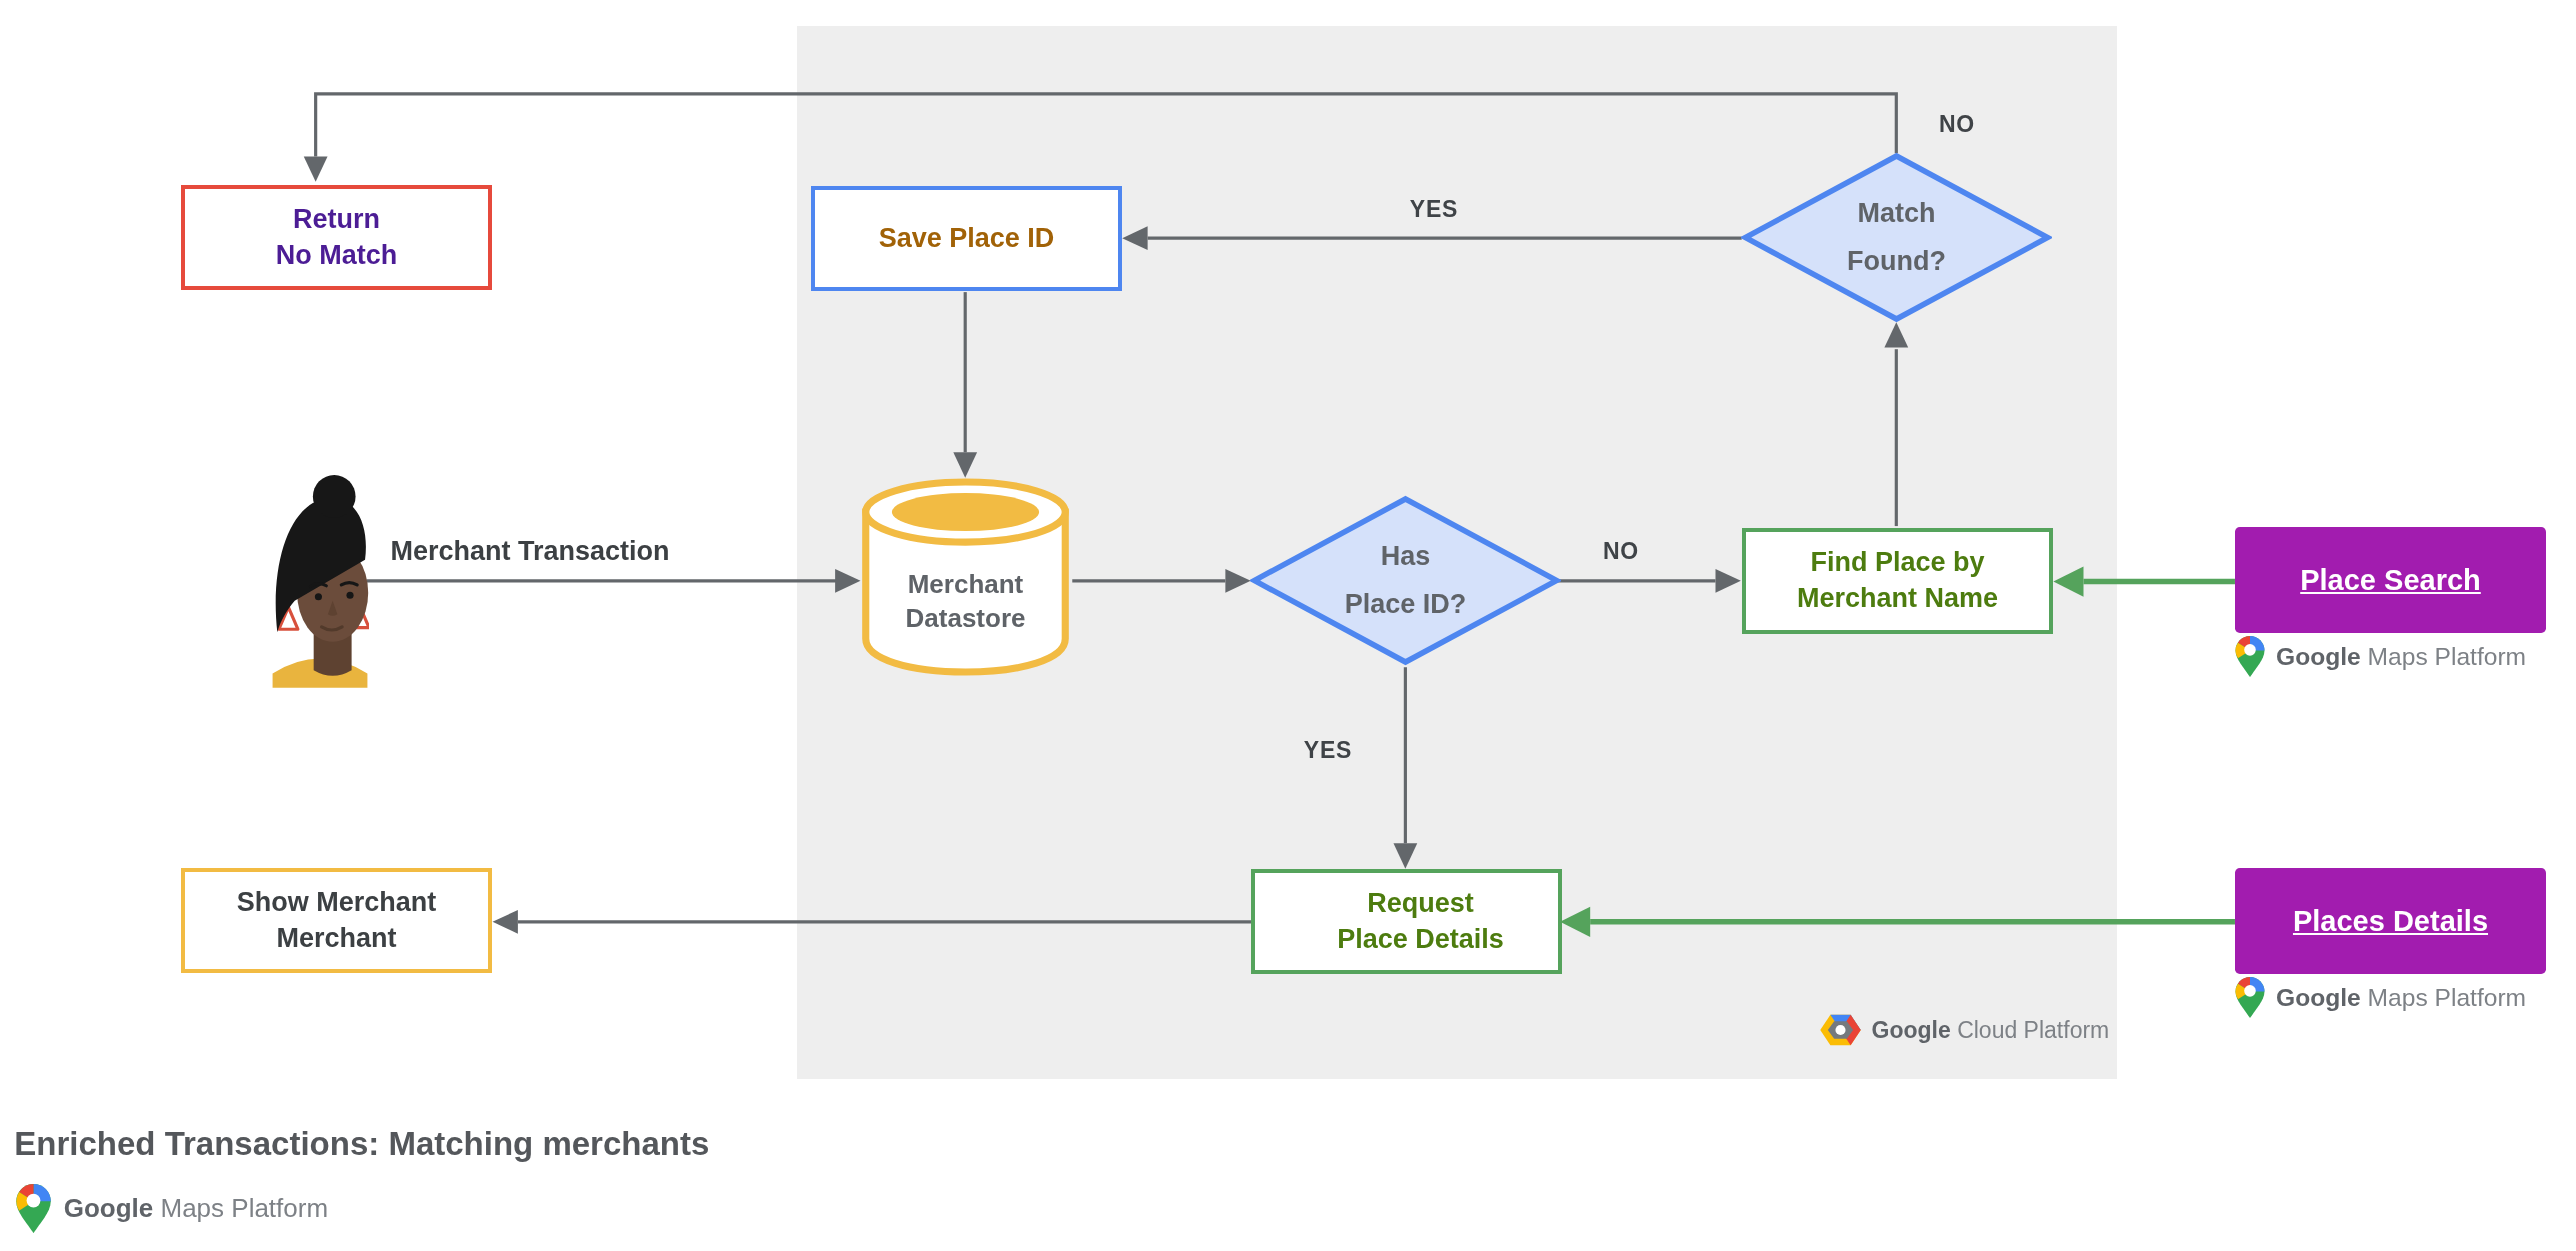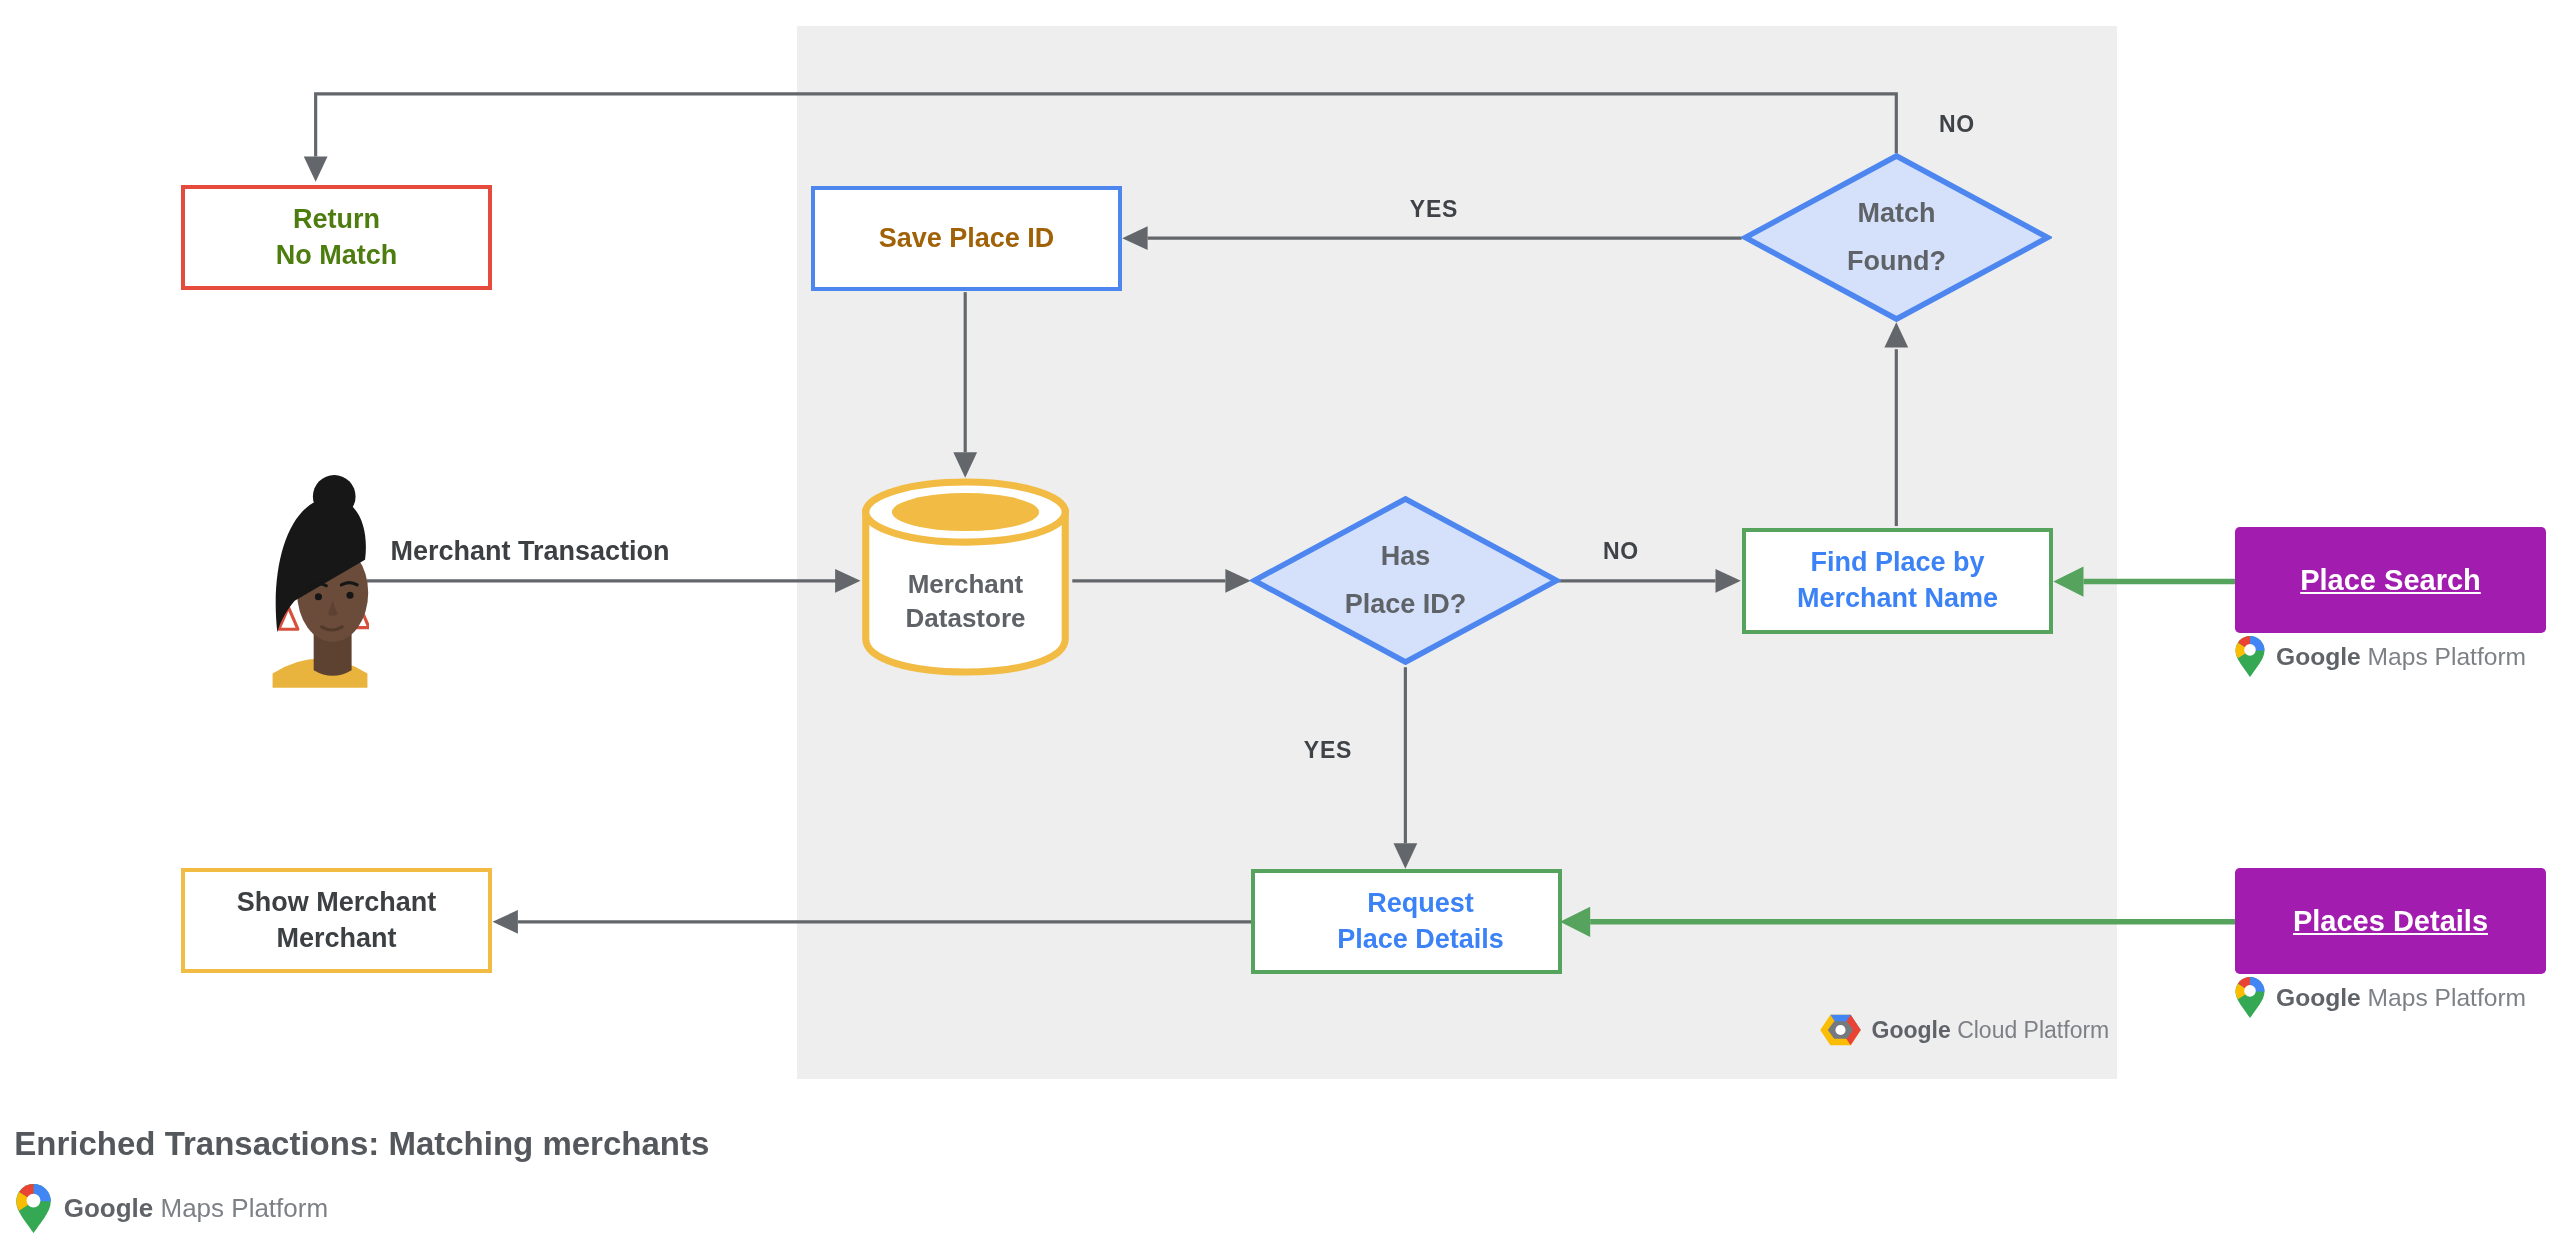--- a/index.html
+++ b/index.html
@@ -9,23 +9,23 @@
   }
   .panel{position:absolute;left:797px;top:26px;width:1320px;height:1053px;background:#EEEEEE;}
   .edges{position:absolute;left:0;top:0;width:2576px;height:1252px;pointer-events:none;}
 
   .node{
     position:absolute;box-sizing:border-box;background:#ffffff;
     display:flex;align-items:center;justify-content:center;text-align:center;
     font-weight:bold;font-size:27px;line-height:1.32;
   }
   .node .lines span{display:block;}
-  .red-node{border:4.8px solid #E64A3C;color:#4d7c0f;}
+  .red-node{border:4.8px solid #E64A3C;color:#4c1d95;}
   .blue-node{border:4.8px solid #4E86F0;color:#a16207;}
-  .green-node{border:4.8px solid #55A35C;color:#3b82f6;align-items:center;}
+  .green-node{border:4.8px solid #55A35C;color:#4d7c0f;align-items:center;}
   .yellow-node{border:4.8px solid #F2BB43;color:#3C4043;}
   .green-fill-node{background:#a21caf;border:none;border-radius:4.8px;color:#ffffff;font-size:29px;text-decoration:underline;}
 
   .diamond{position:absolute;}
   .diamond svg{position:absolute;left:0;top:0;}
   .diamond .lines{
     position:absolute;left:0;top:0;right:0;bottom:0;
     display:flex;flex-direction:column;align-items:center;justify-content:center;
     font-weight:bold;font-size:27px;color:#5F6368;line-height:1.32;text-align:left;gap:12px;
   }

